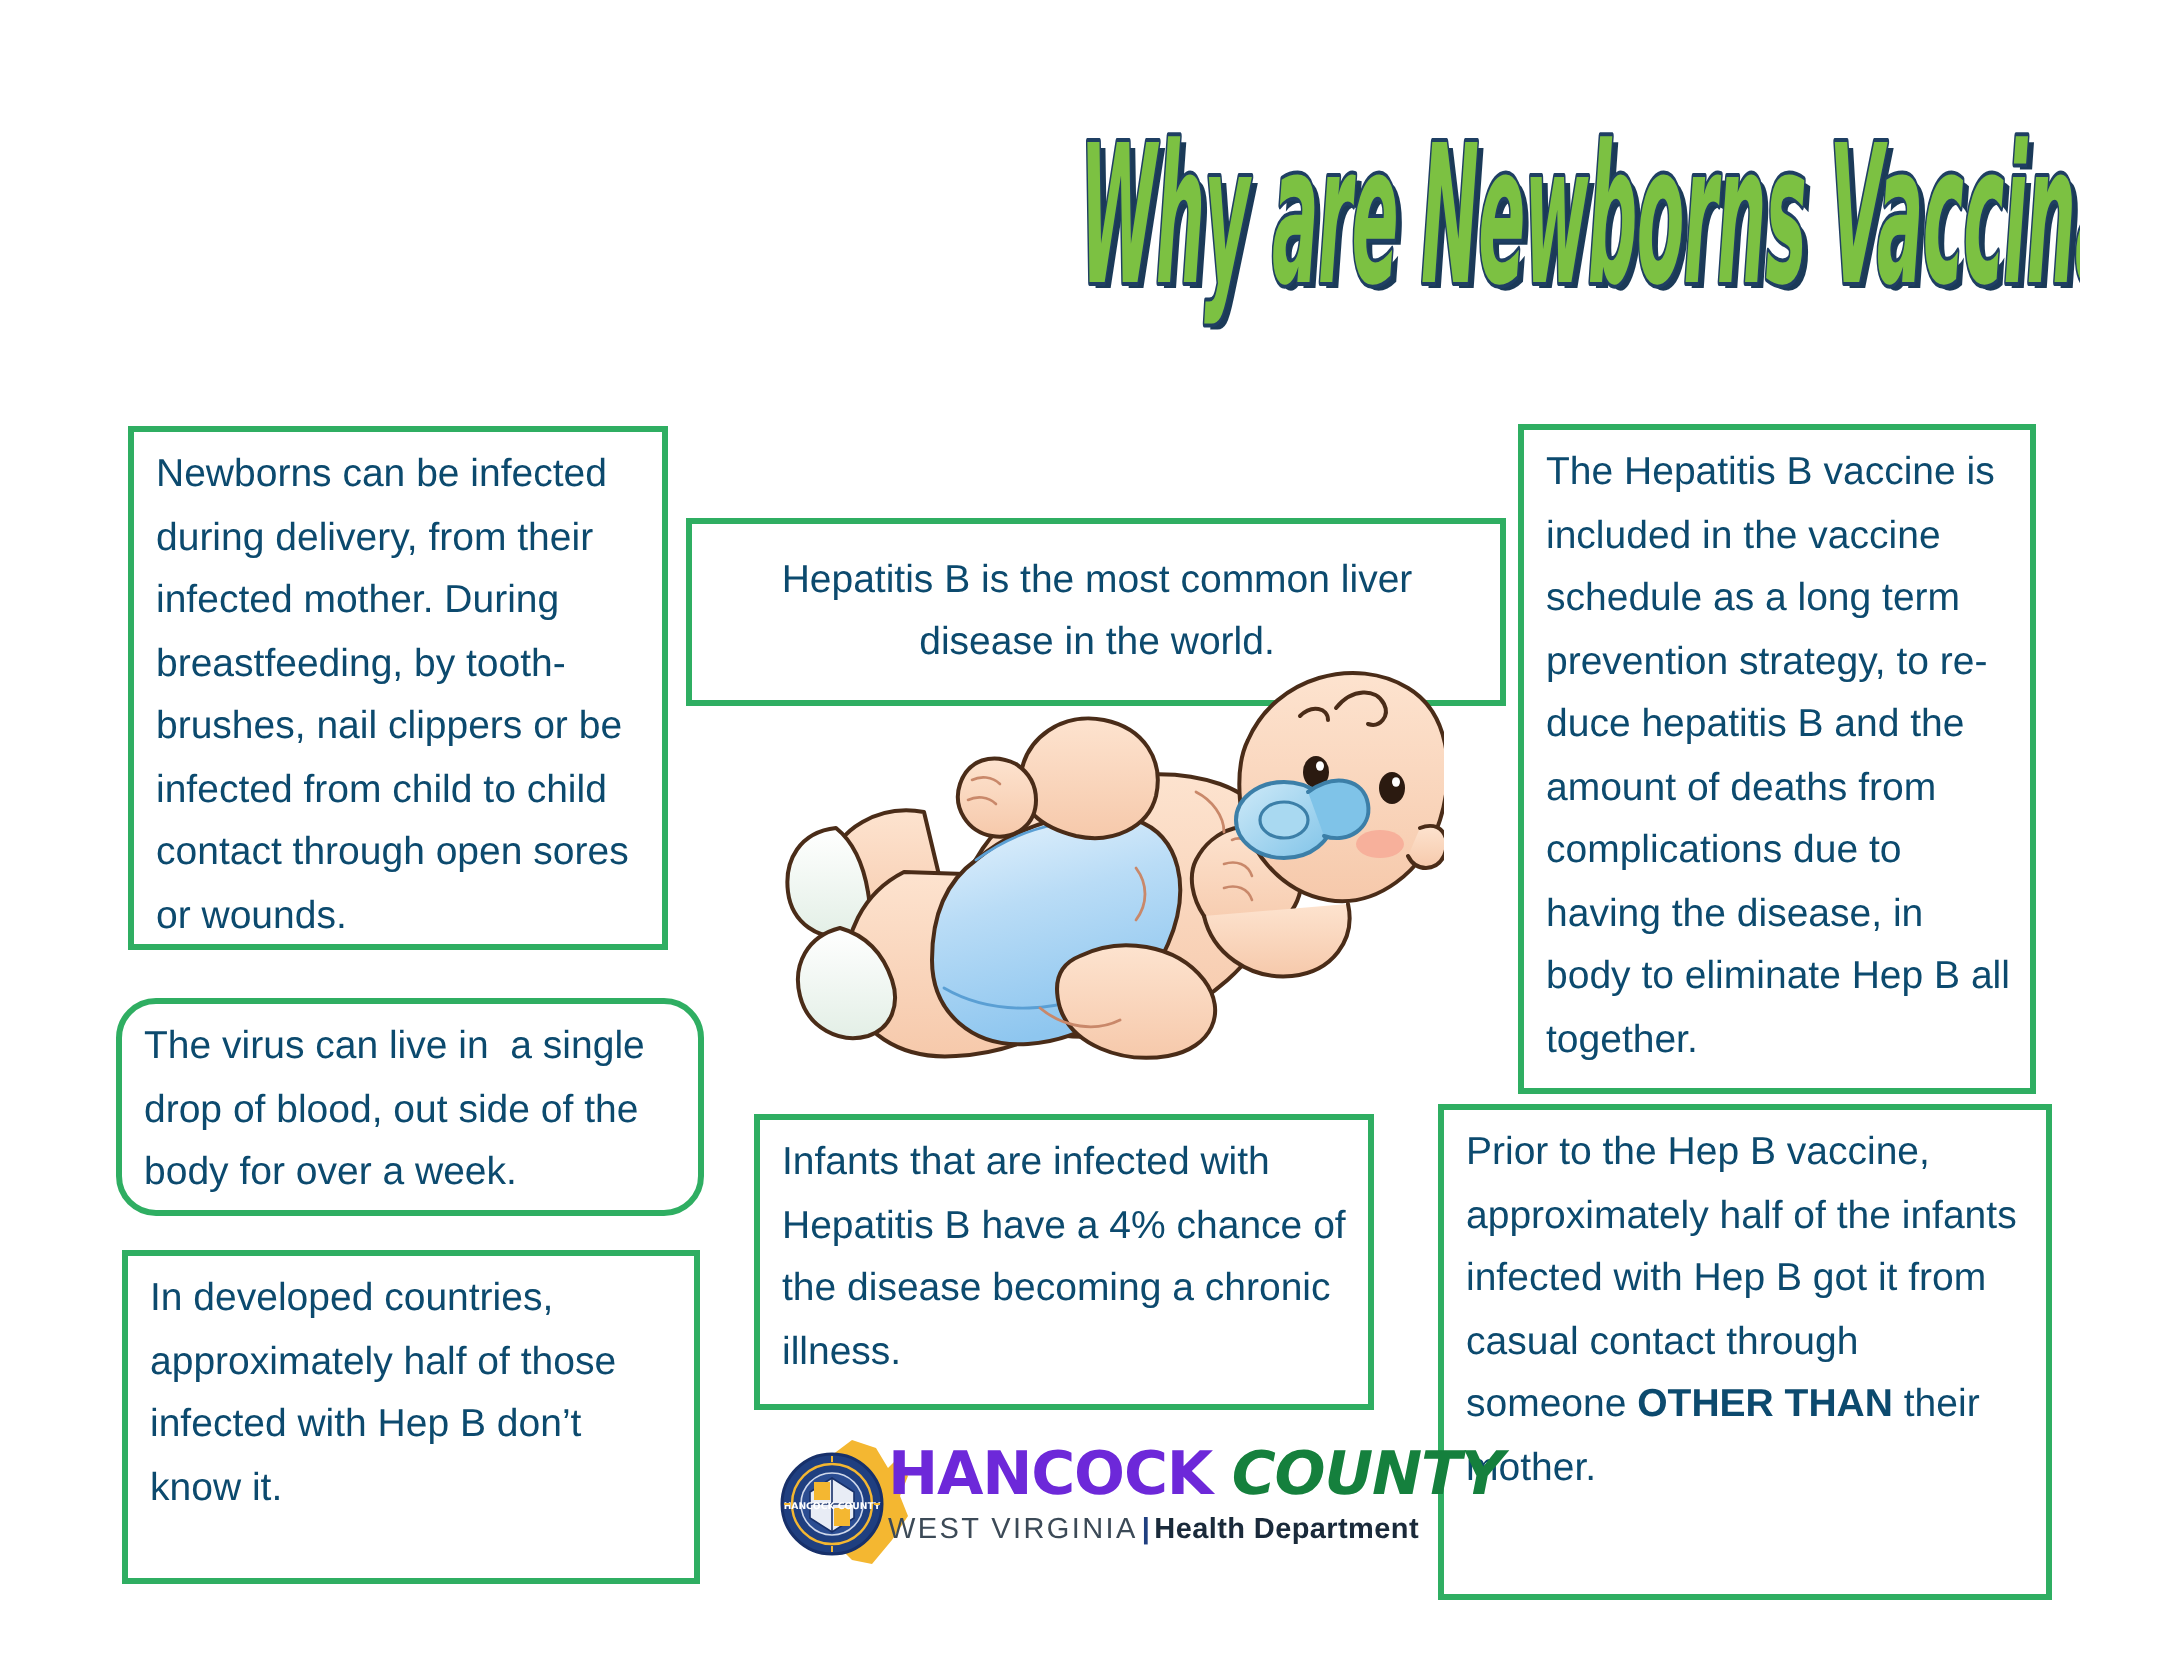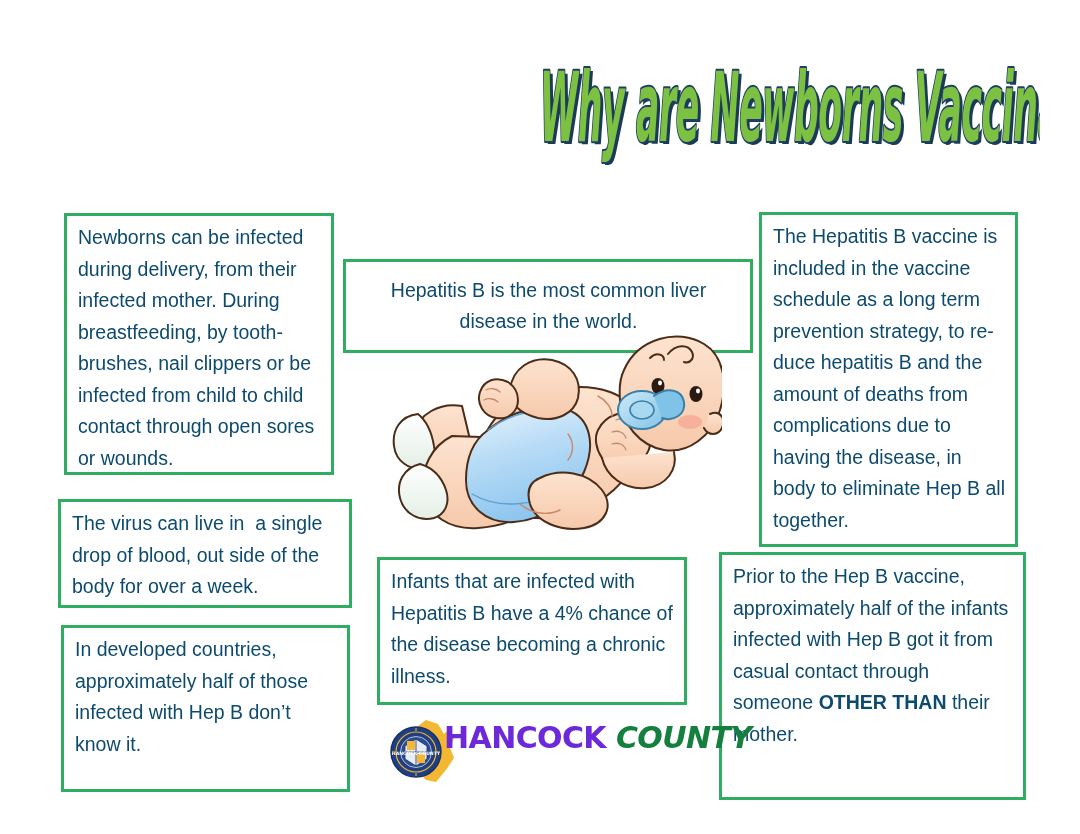--- a/index.html
+++ b/index.html
@@ -67,21 +67,21 @@
   }
   .fact-box.center p {
     text-align: center;
   }
 
   
   #box-newborn-infection { left: 64px;  top: 213px; width: 270px;  height: 262px; }
   #box-most-common       { left: 343px; top: 216px; width: 410px;  height: 94px;
                            display: flex; align-items: center; justify-content: center; margin-top: 43px; }
   #box-vaccine-schedule  { left: 759px; top: 212px; width: 259px;  height: 335px; }
-  #box-virus-survival    { left: 58px;  top: 499px; width: 294px;  height: 109px; }
+  #box-virus-survival    { left: 58px;  top: 499px; width: 294px;  height: 109px; border-radius: 20px; }
   #box-developed         { left: 61px;  top: 625px; width: 289px;  height: 167px; }
   #box-chronic           { left: 377px; top: 557px; width: 310px;  height: 148px; }
   #box-prior-vaccine     { left: 707px; top: 552px; width: 307px;  height: 248px; margin-left: 12px; }
 
   #box-prior-vaccine b { font-weight: bold; }
 
   
   #baby-illustration {
     position: absolute;
     left: 392px;
@@ -282,14 +282,15 @@
         <line x1="30" y1="10" x2="30" y2="13"></line>
         <line x1="30" y1="55" x2="30" y2="58"></line>
         <line x1="6" y1="34" x2="9" y2="34"></line>
         <line x1="51" y1="34" x2="54" y2="34"></line>
       </g>
     </svg>
   </div>
 
   <div id="logo-text-wrap">
     <div id="logo-line1"><span id="logo-hancock">HANCOCK</span> <span id="logo-county">COUNTY</span></div>
+    <div id="logo-line2"><span id="logo-wv">WEST VIRGINIA</span><span id="logo-bar">|</span><span id="logo-hd">Health Department</span></div>
   </div>
 </div>
 
 </body></html>

